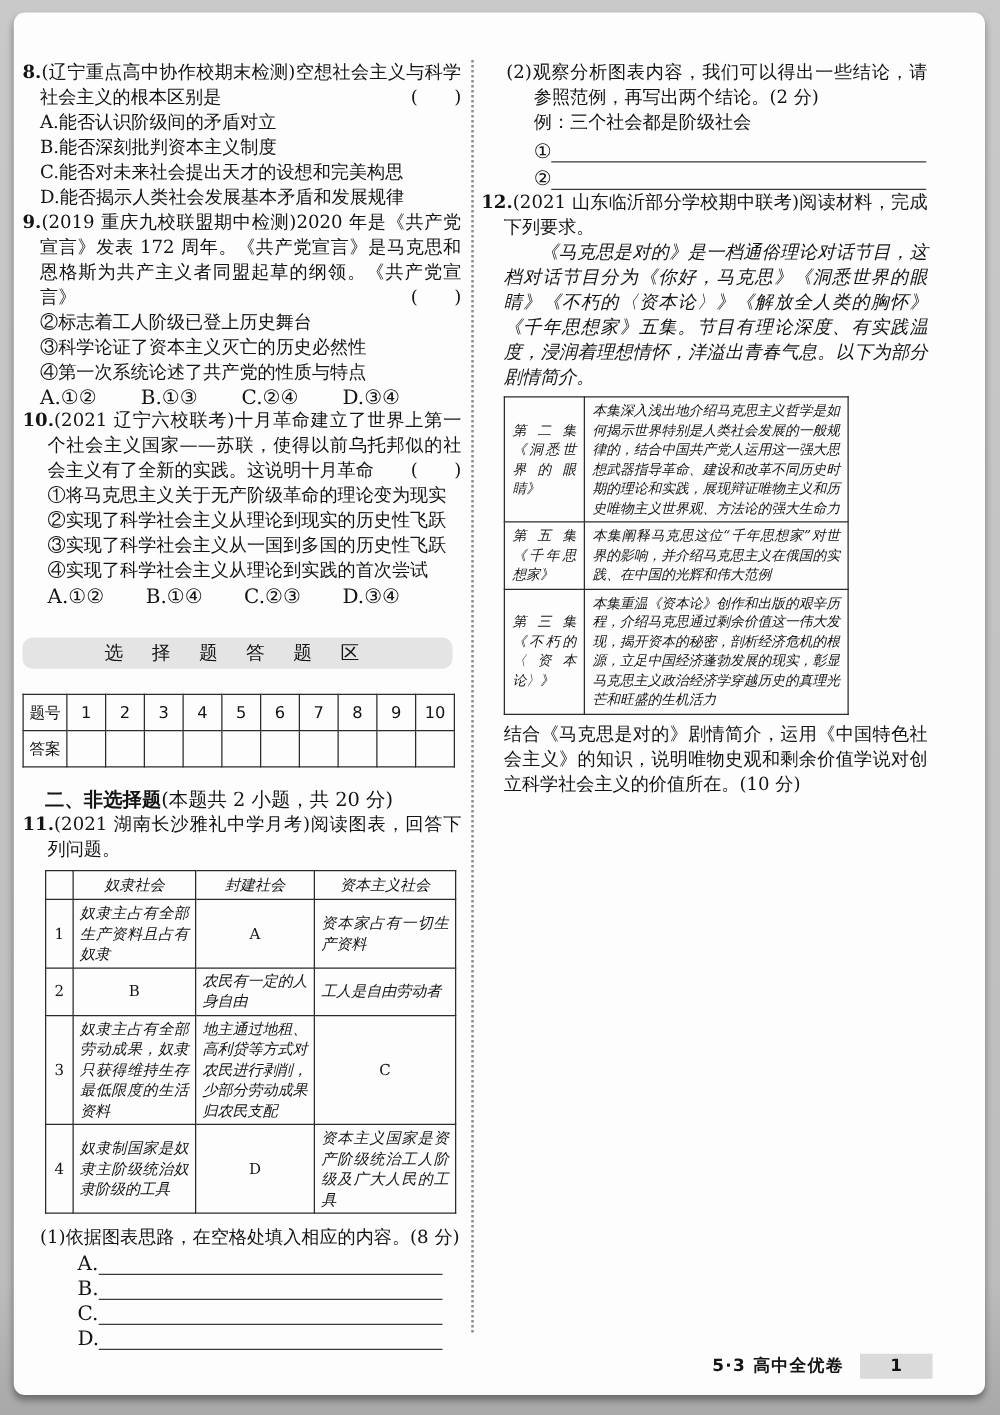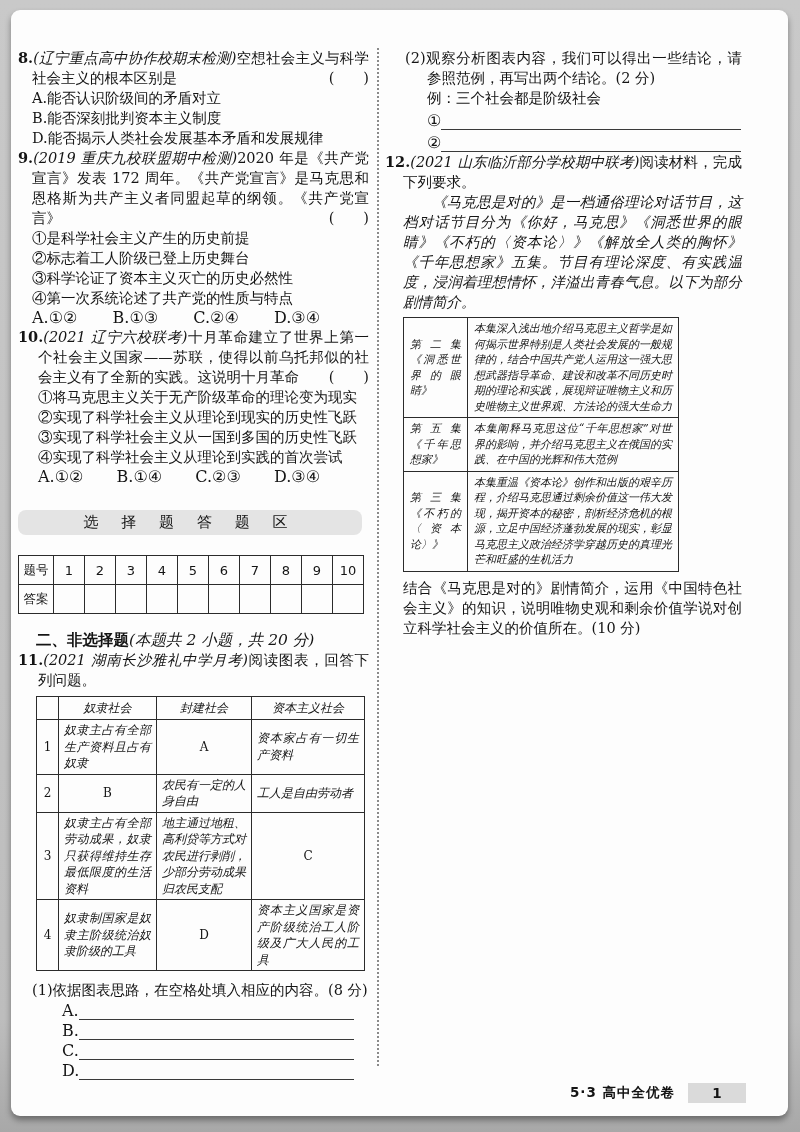--- a/index.html
+++ b/index.html
@@ -16,21 +16,21 @@
     overflow:hidden;
   }
   .cols{display:flex;padding-top:38px;}
   .col-left{width:351px;margin-left:7px;flex:none;}
   .divider{flex:none;width:0;border-left:2px dotted #8a8a8a;margin-left:8px;height:1018px;}
   .col-right{width:357px;margin-left:6px;flex:none;}
   p{margin:0;font-size:14.5px;line-height:20px;}
   .qp{padding-left:14px;text-indent:-14px;text-align:justify;}
   .qp2{padding-left:20px;text-indent:-20px;text-align:justify;}
   .qnum{font-weight:bold;}
-  .src{font-style:italic;}
+  .src{}
   .bracket{float:right;}
   .item{margin-left:14px;}
   .item2{margin-left:20px;}
   .optrow{display:flex;justify-content:space-between;margin-left:14px;width:288px;}
   .optrow2{display:flex;justify-content:space-between;margin-left:20px;width:282px;}
   
   .ans-title{width:344px;height:25px;margin-top:24px;background:#e4e4e4;border-radius:8px;
     text-align:center;font-weight:normal;font-size:15px;line-height:25px;letter-spacing:9px;}
   .ans-table{border-collapse:collapse;margin-top:20px;
     font-family:"DejaVu Sans","Liberation Sans",sans-serif;font-size:13px;}
@@ -75,26 +75,26 @@
 
 <div class="page">
   <div class="cols">
 
     <div class="col-left">
 
       <div>
         <p class="qp"><span class="qnum">8.</span><span class="src">(辽宁重点高中协作校期末检测)</span><span>空想社会主义与科学社会主义的根本区别是</span><span class="bracket">(　　)</span></p>
         <p class="item">A.能否认识阶级间的矛盾对立</p>
         <p class="item">B.能否深刻批判资本主义制度</p>
+        <p class="item">C.能否对未来社会提出天才的设想和完美构思</p>
         <p class="item">D.能否揭示人类社会发展基本矛盾和发展规律</p>
       </div>
 
       <div>
         <p class="qp"><span class="qnum">9.</span><span class="src">(2019 重庆九校联盟期中检测)</span><span>2020 年是《共产党宣言》发表 172 周年。《共产党宣言》是马克思和恩格斯为共产主义者同盟起草的纲领。《共产党宣言》</span><span class="bracket">(　　)</span></p>
-        <p class="item">①是科学社会主义产生的历史前提</p>
         <p class="item">②标志着工人阶级已登上历史舞台</p>
         <p class="item">③科学论证了资本主义灭亡的历史必然性</p>
         <p class="item">④第一次系统论述了共产党的性质与特点</p>
         <div class="optrow">
           <span>A.①②</span>
           <span>B.①③</span>
           <span>C.②④</span>
           <span>D.③④</span>
         </div>
       </div>

